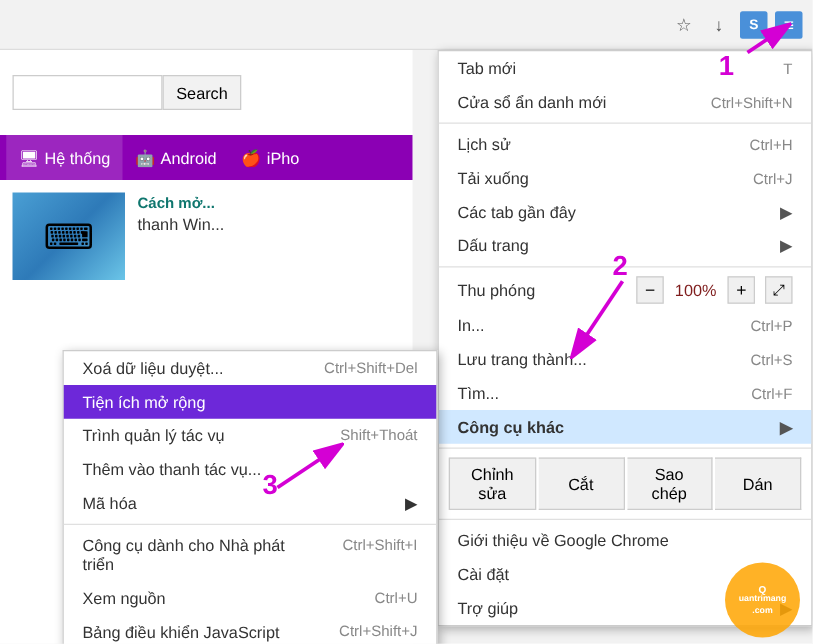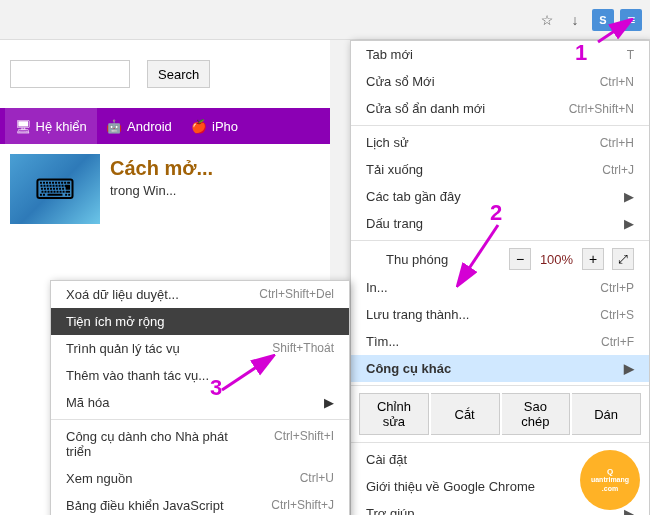--- a/index.html
+++ b/index.html
@@ -60,21 +60,21 @@
       width: 330px;
       height: 475px;
       background: #fff;
     }
 
     
     .search-bar {
       padding: 20px 10px;
       display: flex;
       align-items: center;
-      gap: 17px;
+      gap: 0;
     }
     .search-input {
       width: 120px;
       height: 28px;
       border: 1px solid #ccc;
       padding: 0 5px;
       font-size: 13px;
     }
     .search-button {
       height: 28px;
@@ -122,22 +122,22 @@
       align-items: center;
       justify-content: center;
       font-size: 30px;
     }
     .article-text {
       font-size: 13px;
       color: #333;
       line-height: 1.4;
     }
     .article-text .title {
-      color: #a16207;
-      font-size: 20px;
+      color: #0f766e;
+      font-size: 12px;
       font-weight: bold;
     }
 
     
     .chrome-menu {
       position: absolute;
       top: 40px;
       right: 0;
       width: 300px;
       background: #fff;
@@ -170,21 +170,20 @@
       background: #e0e0e0;
       margin: 3px 0;
     }
 
     
     .zoom-row {
       display: flex;
       align-items: center;
       padding: 4px 15px;
       gap: 10px;
-      margin-left: 20px;
     }
     .zoom-row .zoom-label {
       color: #333;
       font-size: 13px;
     }
     .zoom-controls {
       display: flex;
       align-items: center;
       gap: 8px;
       margin-left: auto;
@@ -314,51 +313,47 @@
   <div class="content-area">
 
     <div class="search-bar">
       <input class="search-input" type="text" style="">
       <button class="search-button">Search</button>
     </div>
 
     <div class="nav-bar">
       <div class="nav-item active">
         <span>🖥</span>
-        <span>Hệ khiển</span>
+        <span>Hệ thống</span>
       </div>
       <div class="nav-item">
         <span>🤖</span>
         <span>Android</span>
       </div>
       <div class="nav-item">
         <span>🍎</span>
         <span>iPho</span>
       </div>
     </div>
 
     <div class="article-preview">
       <div class="article-thumbnail">
         <span style="font-size:28px;">⌨</span>
       </div>
       <div class="article-text">
         <div class="title">Cách mở...</div>
-        <div>trong Win...</div>
+        <div>thanh Win...</div>
       </div>
     </div>
   </div>
 
   <div class="chrome-menu">
     <div class="menu-item">
       <span>Tab mới</span>
       <span class="shortcut">T</span>
-    </div>
-    <div class="menu-item">
-      <span>Cửa sổ Mới</span>
-      <span class="shortcut">Ctrl+N</span>
     </div>
     <div class="menu-item">
       <span>Cửa sổ ẩn danh mới</span>
       <span class="shortcut">Ctrl+Shift+N</span>
     </div>
     <div class="menu-divider"></div>
     <div class="menu-item">
       <span>Lịch sử</span>
       <span class="shortcut">Ctrl+H</span>
     </div>
@@ -406,38 +401,38 @@
 
     <div class="edit-row">
       <button class="edit-btn">Chỉnh sửa</button>
       <button class="edit-btn">Cắt</button>
       <button class="edit-btn">Sao chép</button>
       <button class="edit-btn">Dán</button>
     </div>
 
     <div class="menu-divider"></div>
     <div class="menu-item">
+      <span>Giới thiệu về Google Chrome</span>
+    </div>
+    <div class="menu-item">
       <span>Cài đặt</span>
-    </div>
-    <div class="menu-item">
-      <span>Giới thiệu về Google Chrome</span>
     </div>
     <div class="menu-item">
       <span>Trợ giúp</span>
       <span class="arrow">▶</span>
     </div>
 
   </div>
 
   <div class="sub-menu" style="top: 280px;">
     <div class="sub-menu-item">
       <span>Xoá dữ liệu duyệt...</span>
       <span class="shortcut">Ctrl+Shift+Del</span>
     </div>
-    <div class="sub-menu-item highlighted" style="background:#404040; color:white;">
+    <div class="sub-menu-item highlighted" style="background:#6d28d9; color:white;">
       <span>Tiện ích mở rộng</span>
     </div>
     <div class="sub-menu-item">
       <span>Trình quản lý tác vụ</span>
       <span class="shortcut">Shift+Thoát</span>
     </div>
     <div class="sub-menu-item">
       <span>Thêm vào thanh tác vụ...</span>
     </div>
     <div class="sub-menu-item">

